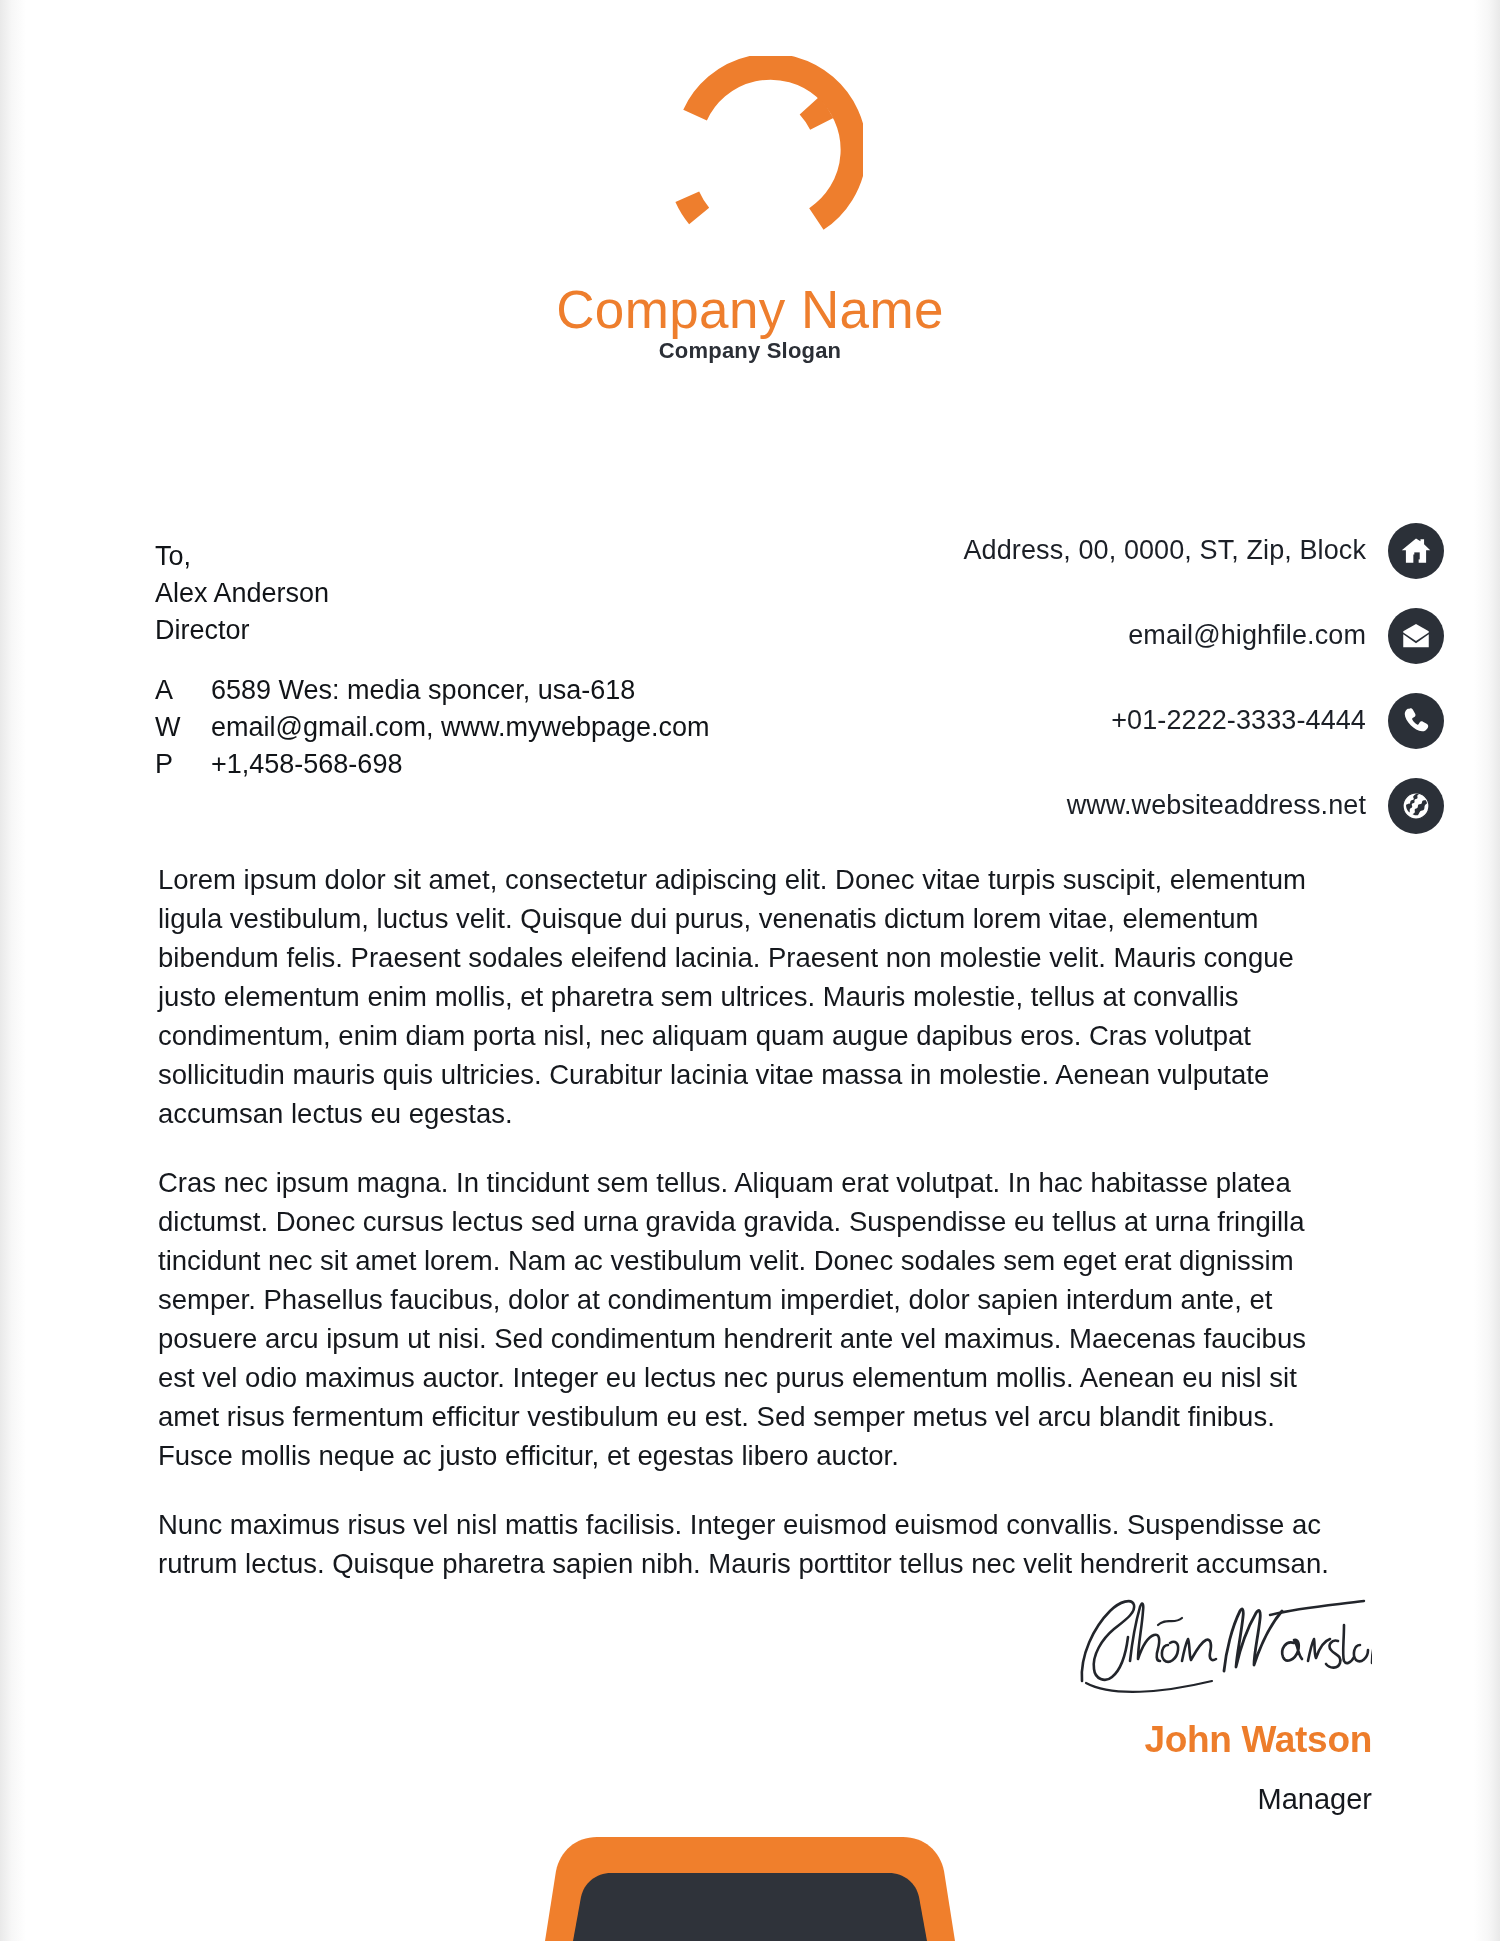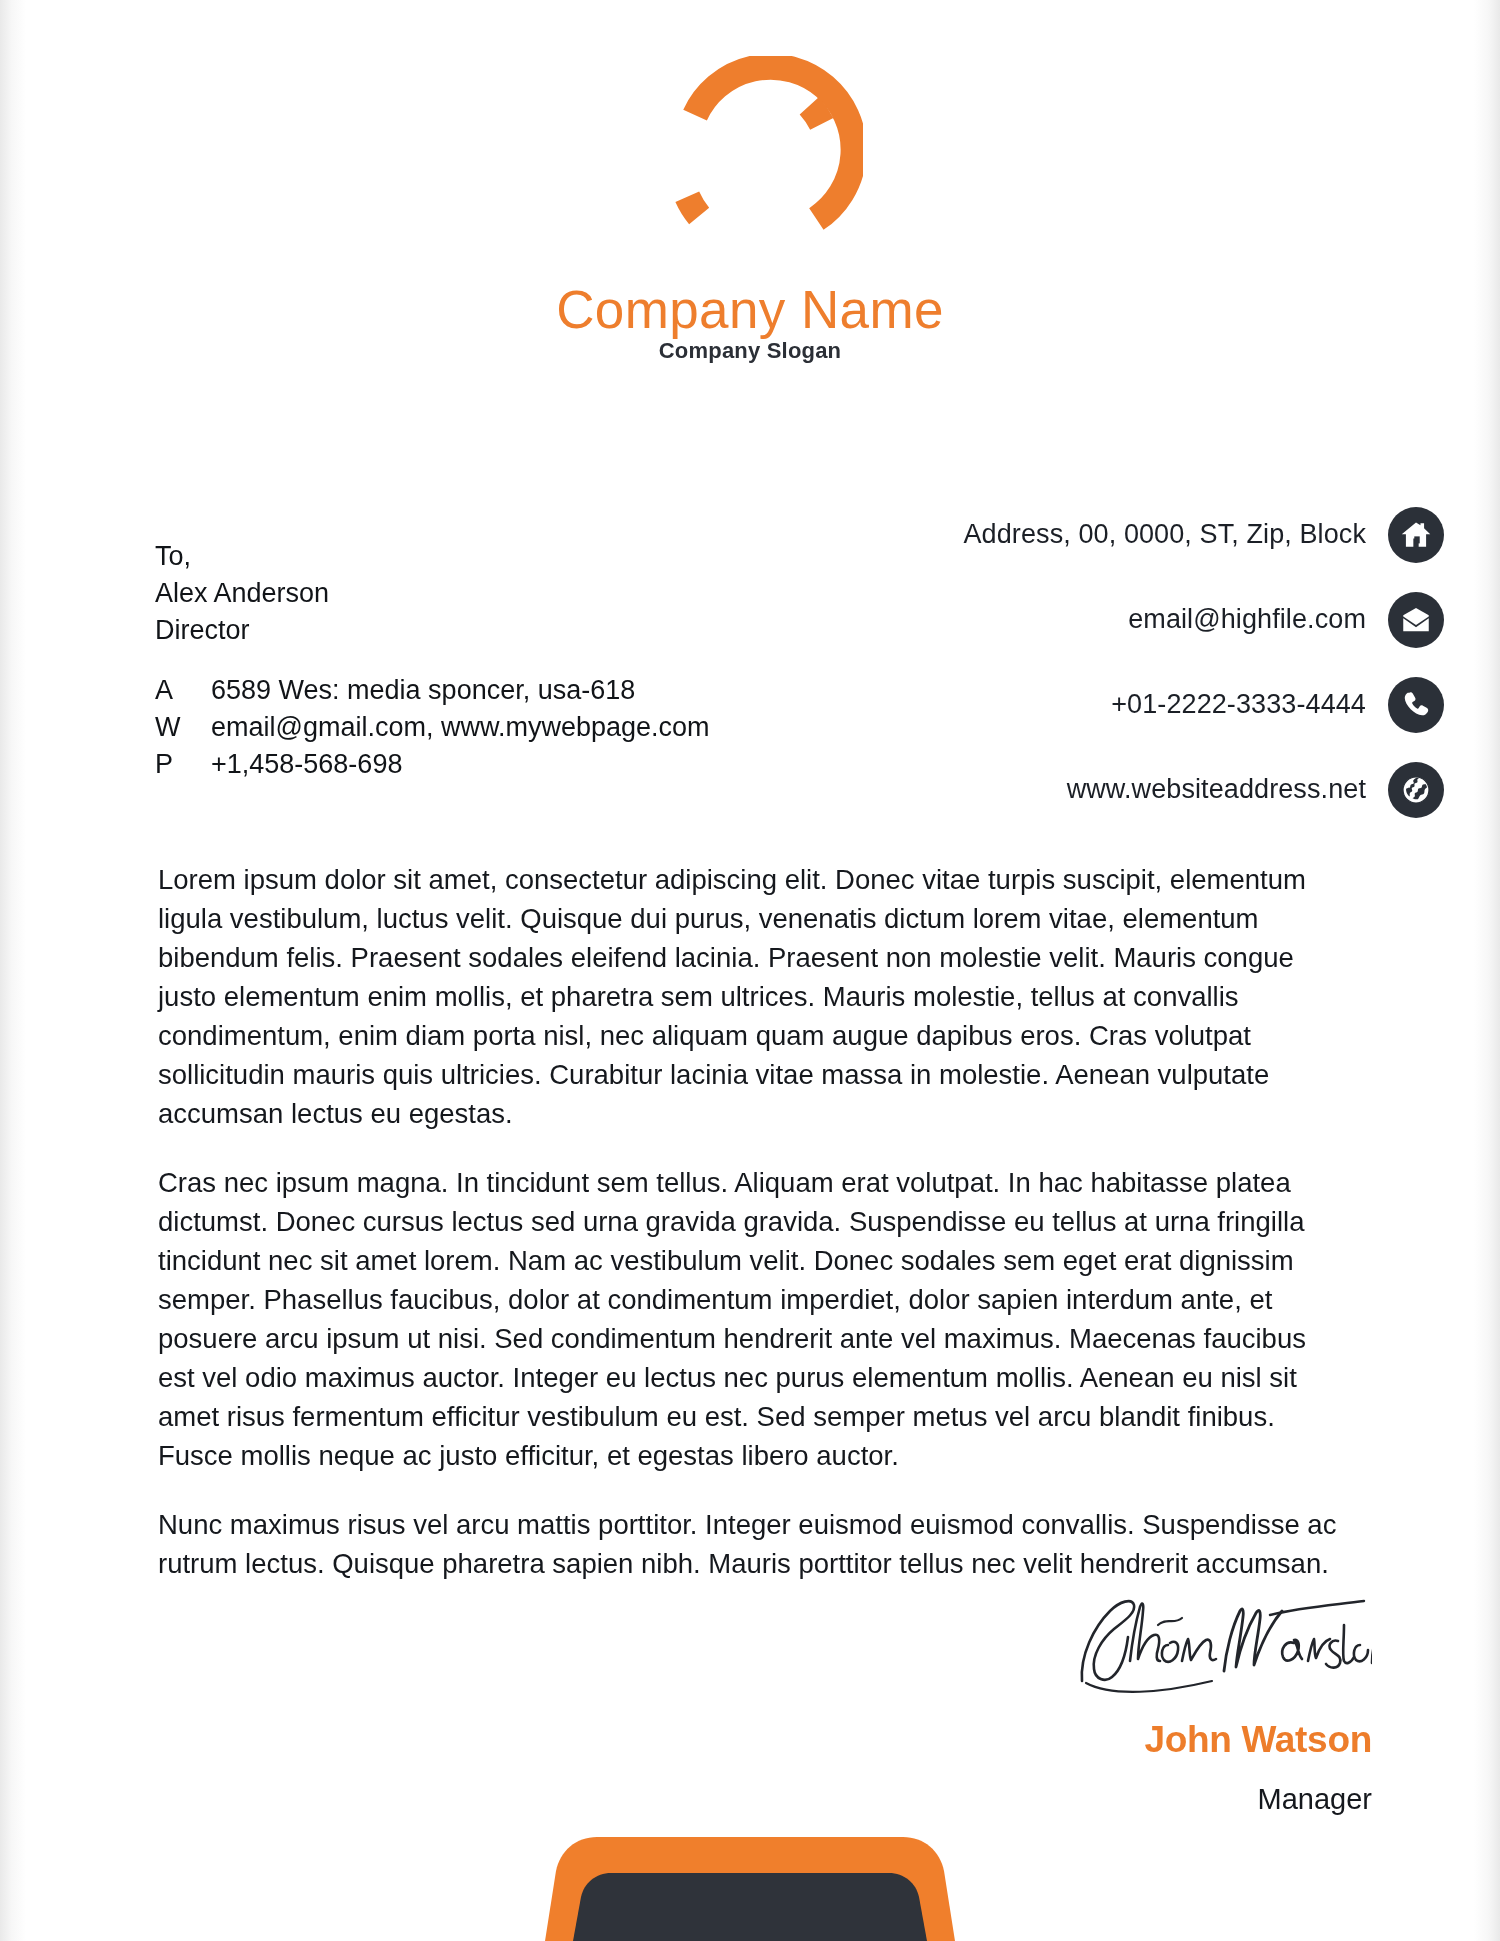--- a/index.html
+++ b/index.html
@@ -107,21 +107,21 @@
   .lc-key {
     width: 56px;
     flex: 0 0 56px;
   }
   .lc-val { white-space: nowrap; }
 
   
   .right-contacts {
     position: absolute;
     right: 56px;
-    top: 0;
+    top: 16px;
     width: 740px;
   }
   .rc-row {
     display: flex;
     align-items: center;
     justify-content: flex-end;
     height: 85px;
   }
   .rc-text {
     font-size: 27px;
@@ -294,21 +294,21 @@
           </svg>
         </div>
       </div>
 
     </div>
   </div>
 
   <div class="body-copy">
     <p>Lorem ipsum dolor sit amet, consectetur adipiscing elit. Donec vitae turpis suscipit, elementum ligula vestibulum, luctus velit. Quisque dui purus, venenatis dictum lorem vitae, elementum bibendum felis. Praesent sodales eleifend lacinia. Praesent non molestie velit. Mauris congue justo elementum enim mollis, et pharetra sem ultrices. Mauris molestie, tellus at convallis condimentum, enim diam porta nisl, nec aliquam quam augue dapibus eros. Cras volutpat sollicitudin mauris quis ultricies. Curabitur lacinia vitae massa in molestie. Aenean vulputate accumsan lectus eu egestas.</p>
     <p>Cras nec ipsum magna. In tincidunt sem tellus. Aliquam erat volutpat. In hac habitasse platea dictumst. Donec cursus lectus sed urna gravida gravida. Suspendisse eu tellus at urna fringilla tincidunt nec sit amet lorem. Nam ac vestibulum velit. Donec sodales sem eget erat dignissim semper. Phasellus faucibus, dolor at condimentum imperdiet, dolor sapien interdum ante, et posuere arcu ipsum ut nisi. Sed condimentum hendrerit ante vel maximus. Maecenas faucibus est vel odio maximus auctor. Integer eu lectus nec purus elementum mollis. Aenean eu nisl sit amet risus fermentum efficitur vestibulum eu est. Sed semper metus vel arcu blandit finibus. Fusce mollis neque ac justo efficitur, et egestas libero auctor.</p>
-    <p>Nunc maximus risus vel arcu mattis porttitor. Integer euismod euismod convallis. Suspendisse ac rutrum lectus. Quisque pharetra sapien nibh. Mauris porttitor tellus nec velit hendrerit accumsan.</p>
+    <p>Nunc maximus risus vel nisl mattis facilisis. Integer euismod euismod convallis. Suspendisse ac rutrum lectus. Quisque pharetra sapien nibh. Mauris porttitor tellus nec velit hendrerit accumsan.</p>
   </div>
 
   <div class="signature-block">
     <div class="sig-script">
       <svg width="300" height="110" viewBox="0 0 300 110" aria-hidden="true">
         <g fill="none" stroke="#22252b" stroke-linecap="round" stroke-linejoin="round">
 
           <path d="M10 96 C 8 70, 22 42, 38 26 C 48 16, 60 13, 62 20 C 64 28, 52 36, 42 44 C 30 54, 20 70, 22 84 C 23 94, 33 98, 40 92 C 50 84, 54 68, 56 52" stroke-width="2.6"></path>
 
           <path d="M58 76 C 60 58, 64 36, 68 22 C 70 16, 72 18, 71 26 C 70 42, 66 60, 66 74 C 70 62, 76 52, 82 50 C 88 48, 88 56, 86 64 C 84 70, 84 76, 88 76" stroke-width="2.6"></path>

